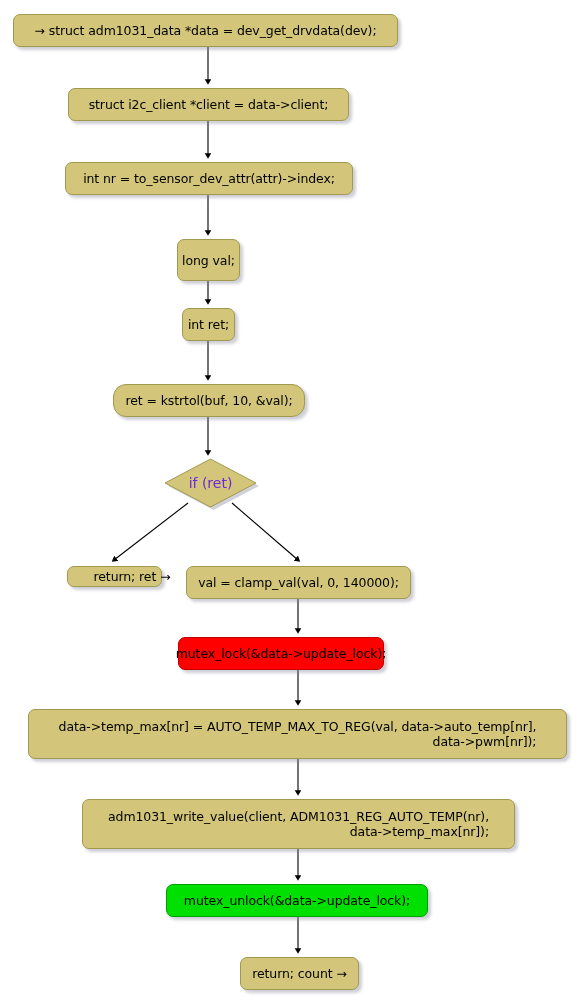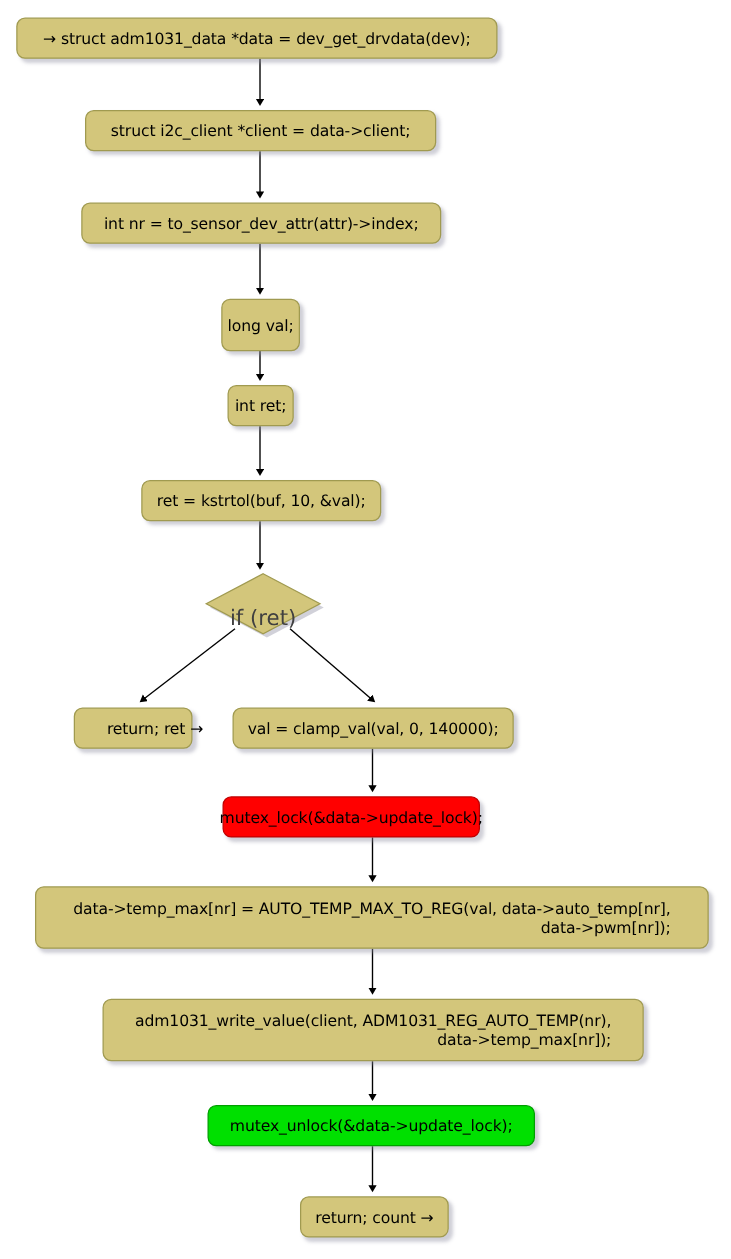--- a/index.html
+++ b/index.html
@@ -55,28 +55,28 @@
   }
   .diamond-wrap svg {
     position: absolute;
     left: 0;
     top: 0;
     overflow: visible;
   }
   .diamond-label {
     position: absolute;
     left: 0;
-    top: 12px;
+    top: 0;
     width: 100%;
     height: 100%;
     display: flex;
     align-items: center;
     justify-content: center;
-    font-size: 17px;
-    color: #404040;
+    font-size: 14px;
+    color: #6d28d9;
     white-space: pre;
   }
 </style>
 </head>
 <body>
 
 <div id="canvas">
 
   <svg id="edges" viewBox="0 0 585 1007" width="585" height="1007">
     <defs>
@@ -100,29 +100,29 @@
         <path d="M 298,917 L 298,951" marker-end="url(#arrowhead)"></path>
       </g>
   </svg>
 
   <div id="node-layer">
       <div class="node" style="left: 13px; top: 14px; width: 385px; height: 33px;">→ struct adm1031_data *data = dev_get_drvdata(dev);</div>
       <div class="node" style="left: 68px; top: 88px; width: 281px; height: 33px;">struct i2c_client *client = data-&gt;client;</div>
       <div class="node" style="left: 65px; top: 162px; width: 288px; height: 33px;">int nr = to_sensor_dev_attr(attr)-&gt;index;</div>
       <div class="node" style="left: 177px; top: 239px; width: 63px; height: 42px;">long val;</div>
       <div class="node" style="left: 182px; top: 308px; width: 53px; height: 33px;">int ret;</div>
-      <div class="node" style="left: 113px; top: 384px; width: 192px; height: 33px;">ret = kstrtol(buf, 10, &amp;val);</div>
+      <div class="node" style="left: 113px; top: 384px; width: 192px; height: 33px; border-radius: 13px;">ret = kstrtol(buf, 10, &amp;val);</div>
       <div class="diamond-wrap" style="left: 165px; top: 459px; width: 91px; height: 48px;">
         <svg width="91" height="53" viewBox="0 0 91 53">
           <path d="M 45.5,0 L 91,24 L 45.5,48 L 0,24 z" transform="translate(3,3)" fill="rgba(140,140,160,0.40)" stroke="none"></path>
           <path d="M 45.5,0 L 91,24 L 45.5,48 L 0,24 z" fill="#d3c67b" stroke="#a09a50" stroke-width="1"></path>
         </svg>
         <div class="diamond-label">if (ret)</div>
       </div>
-      <div class="node" style="left: 59px; top: 566px; width: 95px; height: 33px; padding-left: 35px;">return; ret →</div>
+      <div class="node" style="left: 67px; top: 566px; width: 95px; height: 21px; padding-left: 35px;">return; ret →</div>
       <div class="node" style="left: 186px; top: 566px; width: 225px; height: 33px;">val = clamp_val(val, 0, 140000);</div>
       <div class="node red" style="left: 178px; top: 637px; width: 206px; height: 33px;">mutex_lock(&amp;data-&gt;update_lock);</div>
       <div class="node" style="left: 28px; top: 709px; width: 539px; height: 50px;">data-&gt;temp_max[nr] = AUTO_TEMP_MAX_TO_REG(val, data-&gt;auto_temp[nr],
 data-&gt;pwm[nr]);</div>
       <div class="node" style="left: 82px; top: 799px; width: 433px; height: 50px;">adm1031_write_value(client, ADM1031_REG_AUTO_TEMP(nr),
 data-&gt;temp_max[nr]);</div>
       <div class="node green" style="left: 166px; top: 884px; width: 262px; height: 33px;">mutex_unlock(&amp;data-&gt;update_lock);</div>
       <div class="node" style="left: 240px; top: 957px; width: 119px; height: 33px;">return; count →</div>
     </div>
 

